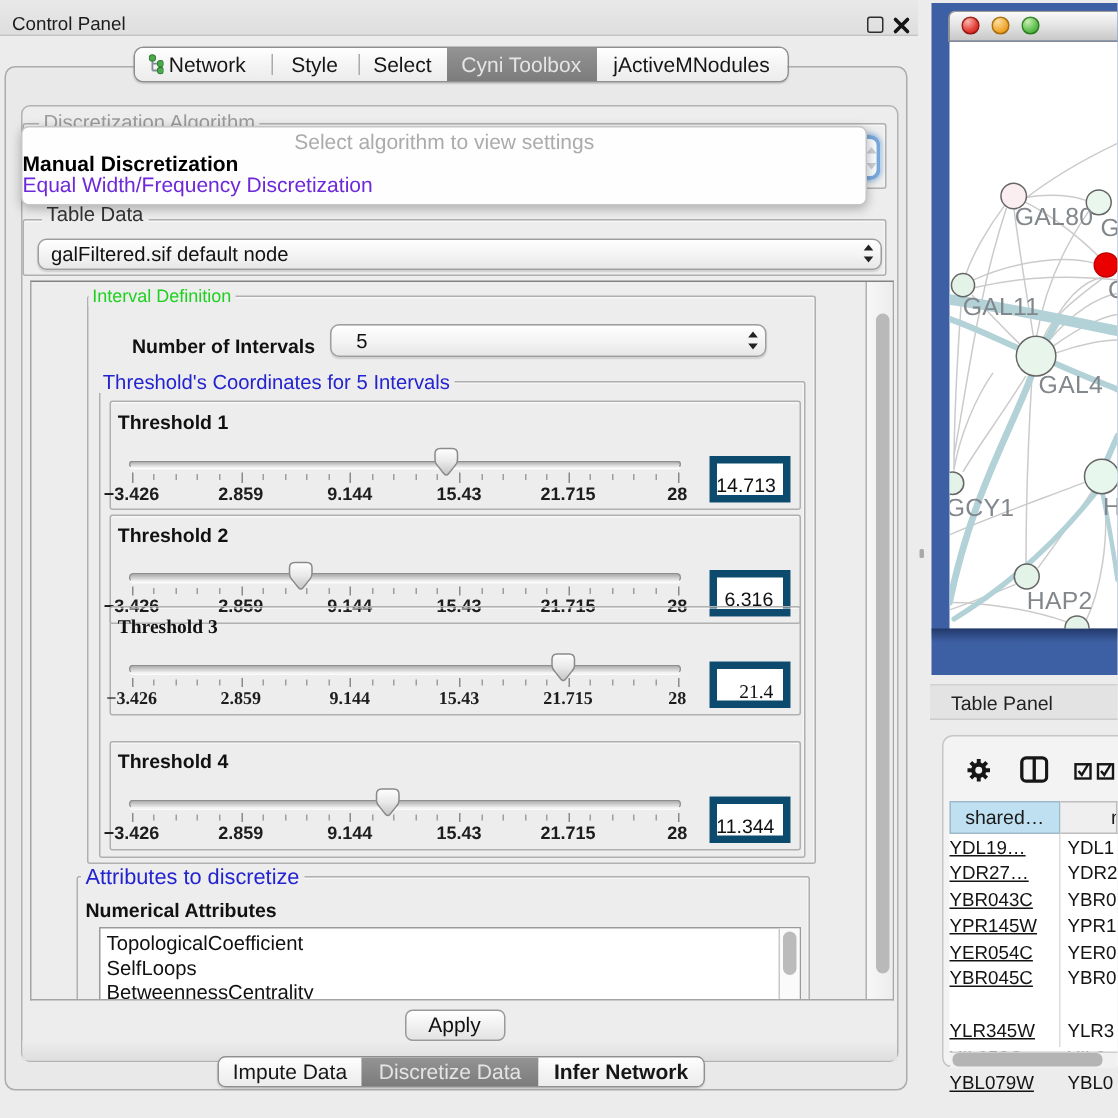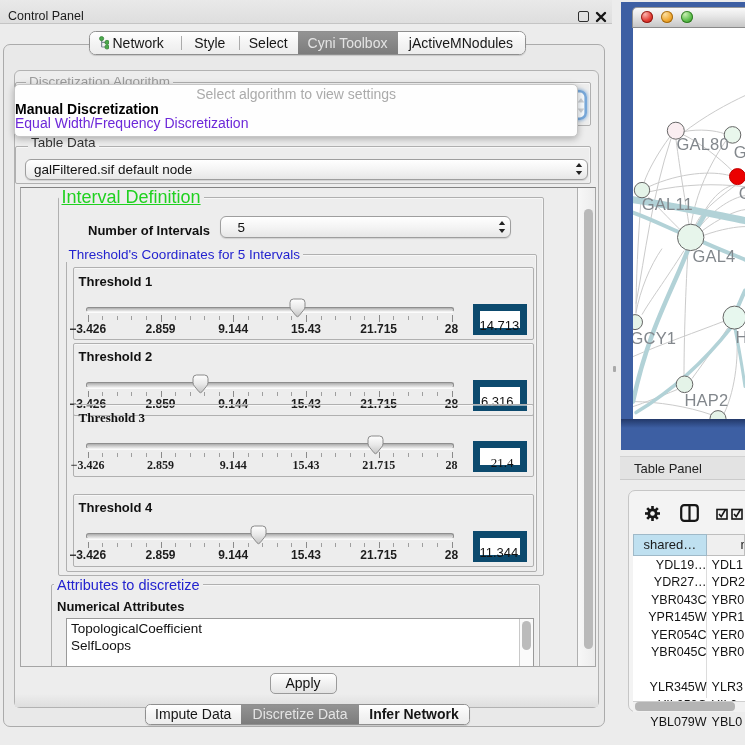--- a/index.html
+++ b/index.html
@@ -13,29 +13,29 @@
 .carr{position:absolute;right:4px;top:50%;transform:translateY(-50%);}
 .seg{display:flex;position:absolute;border:1px solid #8F8F8F;border-radius:5.5px;overflow:hidden;box-shadow:0 1px 1px rgba(0,0,0,.15);}
 .seg>div{display:flex;align-items:center;justify-content:center;font-size:14px;color:#161616;position:relative;
 background:linear-gradient(#FFFFFF,#F4F4F4 50%,#ECECEC);}
 .seg>div.sp:before{content:"";position:absolute;left:0;top:4px;bottom:4px;width:1px;background:#ABABAB;}
 .seg>div.sel{background:linear-gradient(#939393,#7C7C7C);color:#E4E4E4;}
 .blk{position:absolute;left:51.5px;width:461.5px;height:73px;border:1px solid #B0B0B0;border-radius:2px;box-shadow:inset 0 1px 0 rgba(255,255,255,.55);}
 .blk .bt{position:absolute;left:5px;top:5.5px;font-size:13px;font-weight:bold;color:#111;}
 .blk .track{position:absolute;left:12px;top:38.5px;width:368px;height:5.5px;border-radius:2.75px;
 background:linear-gradient(#ACACAC,#D8D8D8 70%,#E8E8E8);border:1px solid #8E8E8E;border-bottom-color:#F2F2F2;box-shadow:0 1px 0 rgba(255,255,255,.8);}
-.blk .vbox{position:absolute;left:399px;top:36px;width:54px;height:31px;border:7px solid #0c4a6e;background:#fff;
+.blk .vbox{position:absolute;left:399px;top:36px;width:54px;height:31px;border:5px solid #0c4a6e;background:#fff;
 font-size:13px;color:#111;text-align:right;padding-right:6px;line-height:29px;}
 .tick{position:absolute;top:48px;width:1px;height:4px;background:#9E9E9E;}
 .tickM{position:absolute;top:47px;width:1px;height:6.5px;background:#8A8A8A;}
 .tlab{position:absolute;top:53.5px;transform:translateX(-50%);font-size:12px;font-weight:bold;color:#1d1d1d;}
 .thumb{position:absolute;top:30px;width:17px;height:21px;}
 .litem{height:16.35px;font-size:13.5px;color:#111;padding-left:4px;line-height:16.35px;}
 .trow{position:absolute;height:17.45px;width:112px;left:633px;display:flex;align-items:center;font-size:12.5px;color:#141414;}
-.trow .c1{width:73.6px;text-align:right;}
+.trow .c1{width:73.6px;text-align:left;text-decoration:underline;}
 .trow .c2{padding-left:5px;}
 </style></head>
 <body>
 
 <div class="abs" style="left:0;top:0;width:611.5px;height:745px;background:#ECECEC;"></div>
 <div class="abs" style="left:0;top:0;width:611.5px;height:24px;background:linear-gradient(#E9E9E9,#DEDEDE);border-bottom:1px solid #C4C4C4;"></div>
 <div class="abs" style="left:8px;top:8.5px;font-size:12.5px;color:#1c1c1c;">Control Panel</div>
 <div class="abs" style="left:577.5px;top:10.5px;width:11px;height:11px;border:1.6px solid #2e2e2e;border-radius:2px;"></div>
 <svg class="abs" style="left:594.5px;top:11px" width="12" height="12" viewBox="0 0 12 12">
     <path d="M2 2 L10 10 M10 2 L2 10" stroke="#151515" stroke-width="2.4" stroke-linecap="round"></path>
@@ -72,21 +72,21 @@
       <path d="M4 0.5 L7.2 4.5 H0.8 Z" fill="#222"></path>
       <path d="M4 12.5 L0.8 8.5 H7.2 Z" fill="#222"></path>
     </svg>
 </div>
 
 <div class="abs" style="left:20px;top:186.5px;width:575.5px;height:480.5px;border:1px solid #A5A5A5;border-top-color:#838383;background:#EDEDED;overflow:hidden;">
   <div class="abs" style="left:555.5px;top:0;width:19px;height:480px;background:linear-gradient(to right,#F7F7F7,#ECECEC);border-left:1px solid #B0B0B0;"></div>
   <div class="abs" style="left:563px;top:21px;width:8.5px;height:440px;border-radius:4.5px;background:#B9B9B9;"></div>
 
   <div class="abs etched" style="left:37.2px;top:9px;width:485.5px;height:379.5px;"></div>
-  <div class="gtitle" style="left:37.5px;top:2.5px;color:#1FD11F;font-size:18px;text-decoration:underline;">Interval Definition</div>
+  <div class="gtitle" style="left:37.5px;top:2.5px;color:#1FD11F;font-size:12px;">Interval Definition</div>
   <div class="abs" style="left:67px;top:35px;font-size:13px;font-weight:bold;color:#111;">Number of Intervals</div>
   <div class="combo" style="left:198.5px;top:28.7px;width:291.3px;height:22.2px;">
     <div class="ct" style="left:17px;">5</div>
     <svg class="carr" width="8" height="13" viewBox="0 0 8 13">
         <path d="M4 0.5 L7.2 4.5 H0.8 Z" fill="#222"></path>
         <path d="M4 12.5 L0.8 8.5 H7.2 Z" fill="#222"></path>
       </svg>
   </div>
 
   <div class="abs etched" style="left:45.3px;top:66.5px;width:470.7px;height:317.5px;"></div>
@@ -280,20 +280,21 @@
       <div class="vbox">11.344</div>
     </div>
 
   <div class="abs etched" style="left:30.3px;top:396.5px;width:489px;height:200px;"></div>
   <div class="gtitle" style="left:33px;top:390.5px;color:#2323CF;font-size:14.5px;">Attributes to discretize</div>
   <div class="abs" style="left:36px;top:411.5px;font-size:13px;font-weight:bold;color:#111;">Numerical Attributes</div>
   <div class="abs" style="left:45px;top:430px;width:468px;height:120px;background:#fff;border:1px solid #9A9A9A;">
     <div style="padding-top:2.8px;">
       <div class="litem">TopologicalCoefficient</div>
       <div class="litem">SelfLoops</div>
+      <div class="litem">BetweennessCentrality</div>
 
     </div>
     <div class="abs" style="right:0;top:0;width:14.5px;height:100%;background:#FAFAFA;border-left:1px solid #C9C9C9;"></div>
     <div class="abs" style="right:2.5px;top:2px;width:9px;height:29.5px;border-radius:4.5px;background:#BBBBBB;"></div>
   </div>
 </div>
 
 <div class="abs" style="left:269.5px;top:673px;width:67px;height:20.6px;border:1px solid #9A9A9A;border-radius:5px;background:linear-gradient(#FFFFFF,#E3E3E3);display:flex;align-items:center;justify-content:center;font-size:14px;color:#111;">Apply</div>
 
 <div class="seg" style="left:144.5px;top:704px;height:20.6px;">

